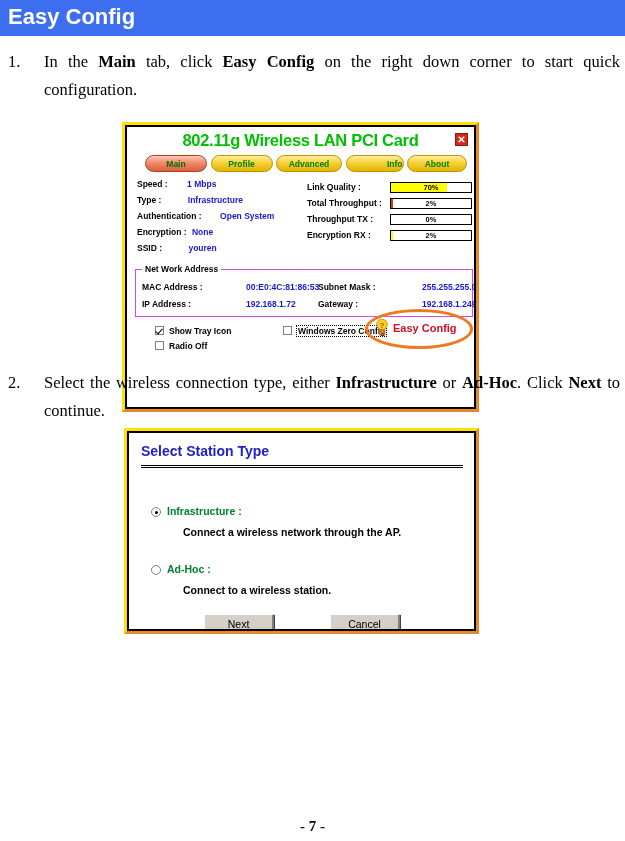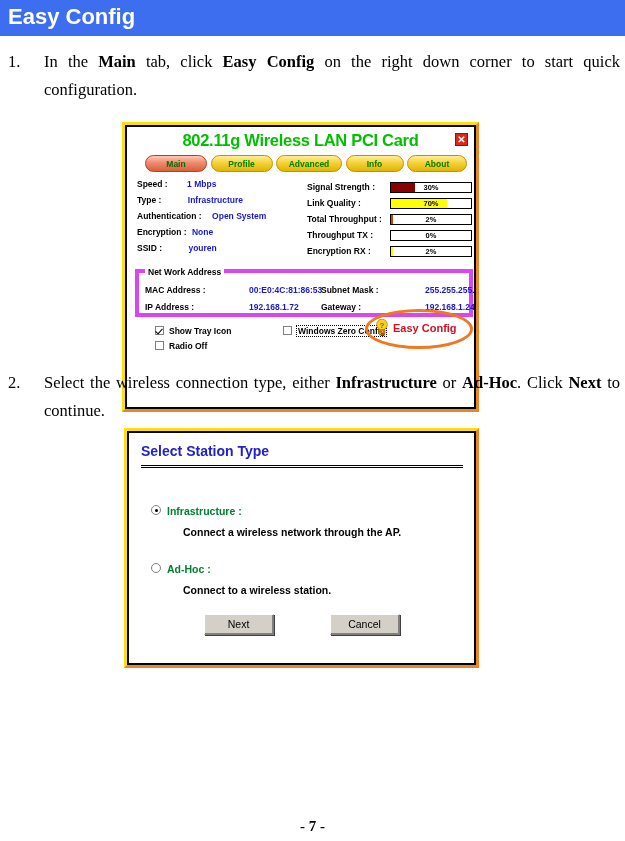--- a/index.html
+++ b/index.html
@@ -128,21 +128,21 @@
     border: 1px solid #c09000;
   }
   .tab.active {
     background: linear-gradient(to bottom, #ffc9b8 0%, #f08a6e 45%, #d8603c 100%);
     border: 1px solid #b04020;
     color: #007000;
   }
   .tab-main     { width: 62px; }
   .tab-profile  { width: 62px; }
   .tab-advanced { width: 66px; }
-  .tab-info     { width: 58px; }
+  .tab-info     { width: 58px; text-align: right; }
   .tab-about    { width: 60px; }
 
   
   .info-left { position: absolute; left: 10px; top: 52px; width: 160px; }
   .info-row {
     height: 16px;
     font-family: "Liberation Sans", sans-serif;
     font-size: 8.5px;
     font-weight: bold;
     white-space: nowrap;
@@ -188,21 +188,21 @@
     font-weight: bold;
     color: #000000;
     line-height: 9px;
   }
 
   
   .netbox {
     position: absolute;
     left: 8px; top: 142px;
     width: 338px; height: 48px;
-    border: 4px solid #d946ef;
+    border: 1px solid #d946ef;
     box-sizing: border-box;
   }
   .netbox-legend {
     position: absolute;
     left: 6px; top: -6px;
     background: #ffffff;
     padding: 0 3px;
     font-family: "Liberation Sans", sans-serif;
     font-size: 8.5px;
     font-weight: bold;
@@ -273,21 +273,21 @@
     position: absolute;
     left: 238px; top: 182px;
     width: 108px; height: 40px;
     border: 3px solid #f07820;
     border-radius: 50%;
     box-sizing: border-box;
     z-index: 2;
   }
 
   
-  #fig2 { left: 124px; top: 428px; width: 355px; height: 240px; }
+  #fig2 { left: 124px; top: 428px; width: 355px; height: 206px; }
 
   .sst-title {
     position: absolute;
     left: 12px; top: 10px;
     font-family: "Liberation Sans", sans-serif;
     font-size: 14px;
     font-weight: bold;
     color: #2020cc;
     white-space: nowrap;
   }
@@ -307,21 +307,21 @@
     text-align: center;
     font-family: "Liberation Sans", sans-serif;
     font-size: 11px;
     font-weight: bold;
     color: #e01010;
     white-space: nowrap;
   }
   .sst-opt { position: absolute; left: 22px; }
   .sst-opt.o1 { top: 72px; }
   .sst-opt.o2 { top: 130px; }
-  .radio-line { display: flex; align-items: flex-start; }
+  .radio-line { display: flex; align-items: flex-end; }
   .radio {
     width: 10px; height: 10px;
     border: 1px solid #808080;
     border-radius: 50%;
     box-sizing: border-box;
     background: #ffffff;
     margin-right: 6px;
     position: relative;
     flex: none;
   }
@@ -416,40 +416,33 @@
       <div class="info-row">
         <span class="info-label">Speed :</span>
         <span class="info-value" style="margin-left:17px">1 Mbps</span>
       </div>
       <div class="info-row">
         <span class="info-label">Type :</span>
         <span class="info-value" style="margin-left:24px">Infrastructure</span>
       </div>
       <div class="info-row">
         <span class="info-label">Authentication :</span>
-        <span class="info-value" style="margin-left:8px">Open System</span>
+        <span class="info-value" style="margin-left:16px">Open System</span>
       </div>
       <div class="info-row">
         <span class="info-label">Encryption :</span>
         <span class="info-value" style="margin-left:3px">None</span>
       </div>
       <div class="info-row">
         <span class="info-label">SSID :</span>
         <span class="info-value" style="margin-left:24px">youren</span>
       </div>
     </div>
 
     <div class="bars">
-      <div class="bar-row">
-        <span class="bar-label">Signal Strength :</span>
-        <span class="bar-track">
-          <span class="bar-fill" style="width:30%;background:#8b0000"></span>
-          <span class="bar-text">30%</span>
-        </span>
-      </div>
       <div class="bar-row">
         <span class="bar-label">Link Quality :</span>
         <span class="bar-track">
           <span class="bar-fill" style="width:70%;background:#ffff00"></span>
           <span class="bar-text">70%</span>
         </span>
       </div>
       <div class="bar-row">
         <span class="bar-label">Total Throughput :</span>
         <span class="bar-track">

